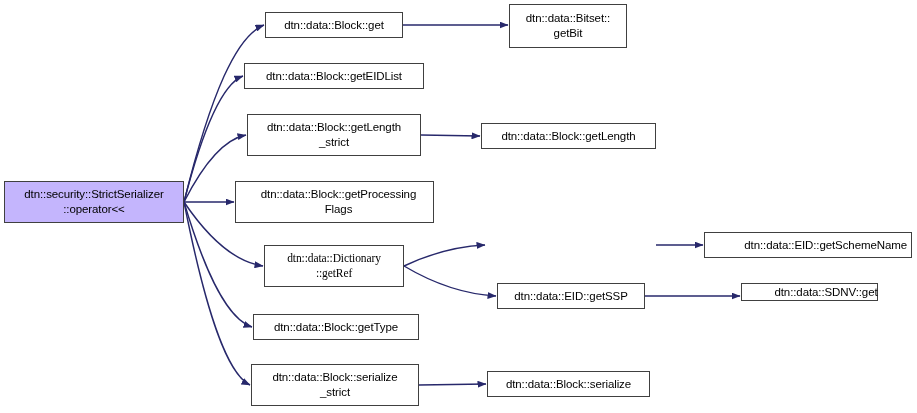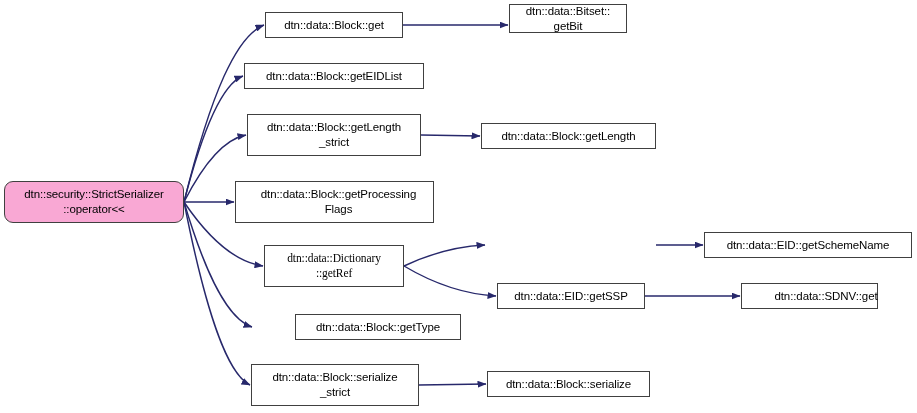--- a/index.html
+++ b/index.html
@@ -33,23 +33,22 @@
     border: 1px solid #404040;
     background: #ffffff;
     color: #000000;
     font-size: 11.5px;
     line-height: 15px;
     letter-spacing: -0.1px;
     white-space: pre-line;
     z-index: 2;
   }
   .node.root {
-    background: #f9a8d4;
+    background: #c4b5fd;
     border-color: #404040;
-    border-radius: 9px;
   }
   .node-label {
     display: block;
     padding: 0 4px;
     white-space: pre-line;
   }
 </style>
 </head>
 <body>
 
@@ -80,23 +79,23 @@
 <div class="node root" style="left: 4px; top: 181px; width: 180px; height: 42px;"><span class="node-label">dtn::security::StrictSerializer
 ::operator&lt;&lt;</span></div>
     <div class="node" style="left: 265px; top: 12px; width: 138px; height: 26px;"><span class="node-label">dtn::data::Block::get</span></div>
     <div class="node" style="left: 244px; top: 63px; width: 180px; height: 26px;"><span class="node-label">dtn::data::Block::getEIDList</span></div>
     <div class="node" style="left: 247px; top: 114px; width: 174px; height: 42px;"><span class="node-label">dtn::data::Block::getLength
 _strict</span></div>
     <div class="node" style="left: 235px; top: 181px; width: 199px; height: 42px; padding-left: 8px;"><span class="node-label">dtn::data::Block::getProcessing
 Flags</span></div>
     <div class="node" style="left: 264px; top: 245px; width: 140px; height: 42px; font-family: Liberation Serif, serif;"><span class="node-label">dtn::data::Dictionary
 ::getRef</span></div>
-    <div class="node" style="left: 253px; top: 314px; width: 166px; height: 26px; margin-left: 42px;"><span class="node-label">dtn::data::Block::getType</span></div>
+    <div class="node" style="left: 253px; top: 314px; width: 166px; height: 26px;"><span class="node-label">dtn::data::Block::getType</span></div>
     <div class="node" style="left: 251px; top: 364px; width: 168px; height: 42px;"><span class="node-label">dtn::data::Block::serialize
 _strict</span></div>
-    <div class="node" style="left: 509px; top: 4px; width: 118px; height: 29px;"><span class="node-label">dtn::data::Bitset::
+    <div class="node" style="left: 509px; top: 4px; width: 118px; height: 44px;"><span class="node-label">dtn::data::Bitset::
 getBit</span></div>
     <div class="node" style="left: 481px; top: 123px; width: 175px; height: 26px;"><span class="node-label">dtn::data::Block::getLength</span></div>
     <div class="node" style="left: 497px; top: 283px; width: 148px; height: 26px; align-items: center;"><span class="node-label">dtn::data::EID::getSSP</span></div>
-    <div class="node" style="left: 704px; top: 232px; width: 208px; height: 26px;"><span class="node-label">dtn::data::EID::getSchemeName</span></div>
-    <div class="node" style="left: 741px; top: 283px; width: 137px; height: 26px; padding-left: 33px;"><span class="node-label">dtn::data::SDNV::get</span></div>
+    <div class="node" style="left: 704px; top: 232px; width: 208px; height: 26px; justify-content: flex-end;"><span class="node-label">dtn::data::EID::getSchemeName</span></div>
+    <div class="node" style="left: 741px; top: 283px; width: 137px; height: 18px; padding-left: 33px;"><span class="node-label">dtn::data::SDNV::get</span></div>
     <div class="node" style="left: 487px; top: 371px; width: 163px; height: 26px;"><span class="node-label">dtn::data::Block::serialize</span></div>
   </div>
 
 </body></html>

